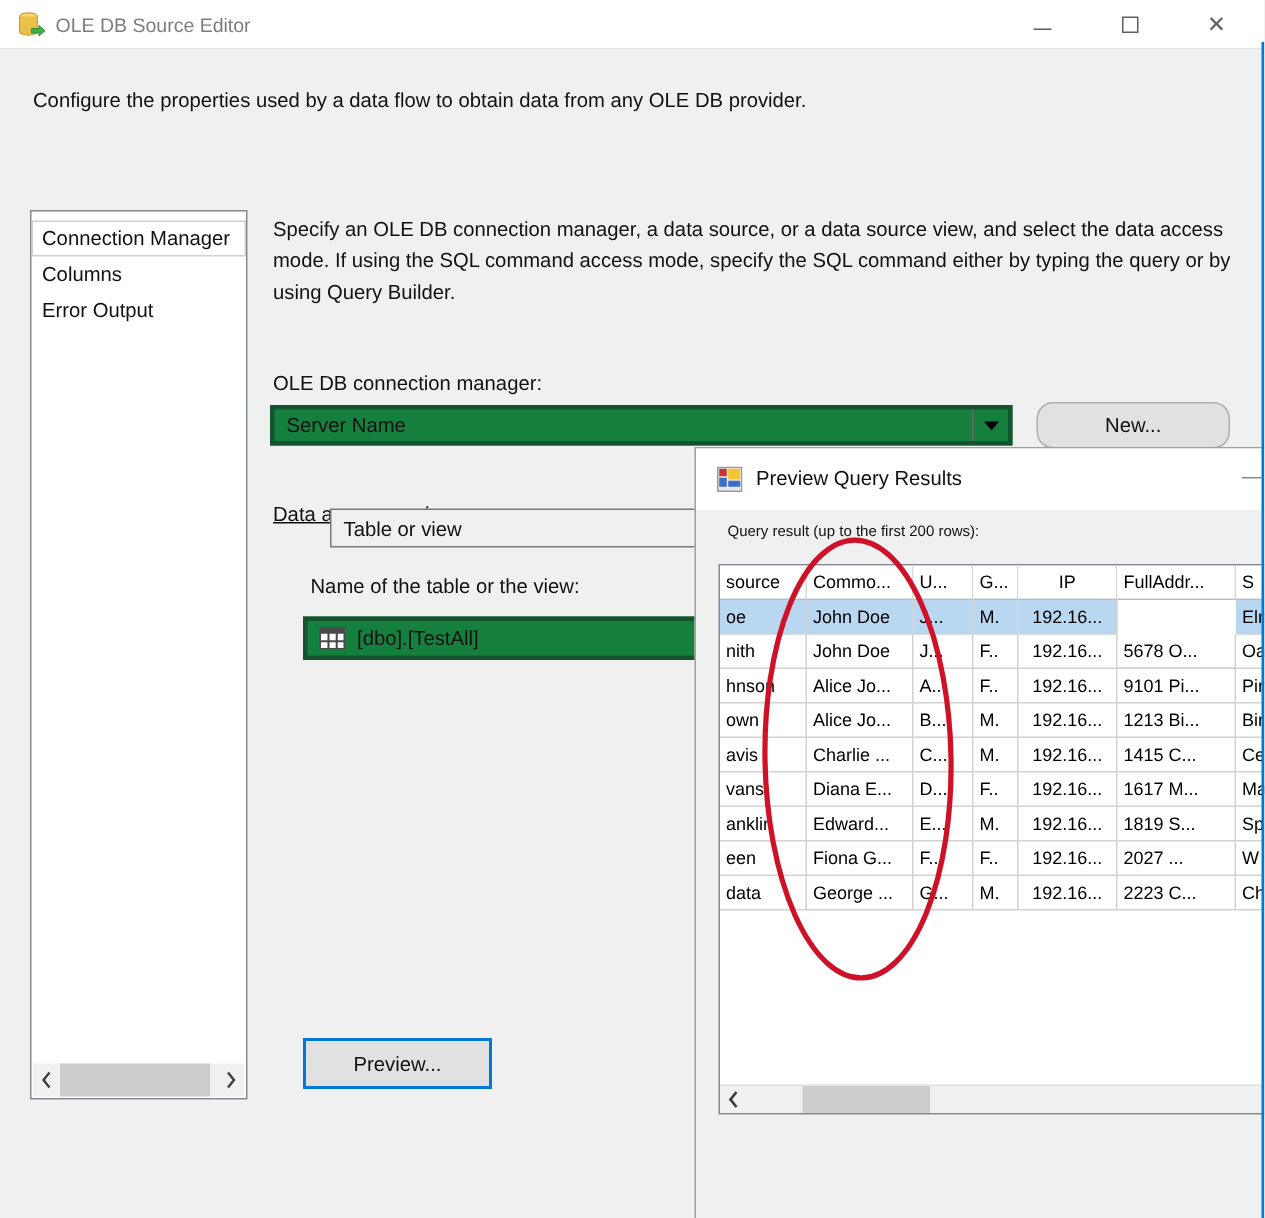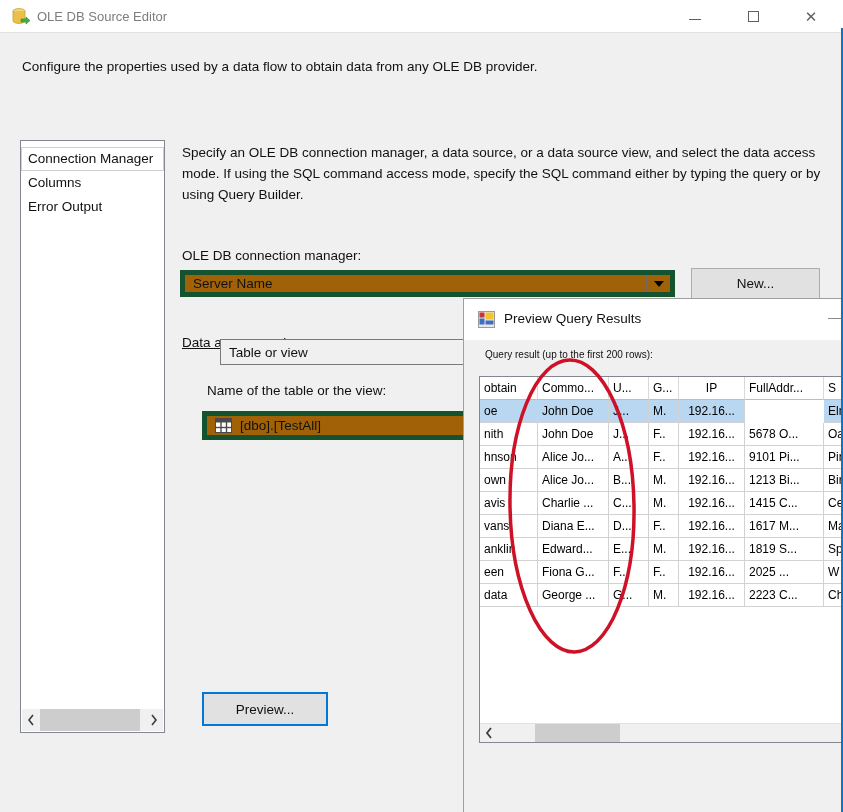--- a/index.html
+++ b/index.html
@@ -23,21 +23,21 @@
   .list-item { height:24px; line-height:24px; padding-left:7px; font-size:13.5px; color:#111; white-space:nowrap; }
   .list-item.focused { outline:1px solid #cfcfcf; outline-offset:-1px; }
   .hscroll { position:absolute; left:1px; bottom:1px; height:22px; background:#f0f0f0; display:flex; align-items:center; }
   .scroll-arrow { width:18px; height:22px; display:flex; align-items:center; justify-content:center; color:#505050; font-size:13px; font-weight:bold; }
   .scroll-thumb { height:22px; background:#cdcdcd; }
 
   .instructions { position:absolute; left:182px; top:142px; width:650px; font-size:13.5px; color:#111; line-height:21px; }
 
   .field-label { position:absolute; font-size:13.5px; color:#111; }
 
-  .combo { position:absolute; background:#a16207; border:5px solid #14532d; font-size:13.5px; color:#111; display:flex; align-items:center; }
+  .combo { position:absolute; background:#15803d; border:3px solid #14532d; font-size:13.5px; color:#111; display:flex; align-items:center; }
   .combo .txt { padding-left:8px; white-space:nowrap; overflow:hidden; flex:1; }
   .combo .dd { width:24px; align-self:stretch; border-left:1px solid #696969; display:flex; align-items:center; justify-content:center; }
   .dd-tri { width:0; height:0; border-left:5px solid transparent; border-right:5px solid transparent; border-top:6px solid #000; }
   .combo.flat { background:#f0f0f0; border:1px solid #7a7a7a; }
 
   .btn { position:absolute; background:#e1e1e1; border:1px solid #adadad; font-size:13.5px; color:#111; display:flex; align-items:center; justify-content:center; }
   .btn.accent { border:2px solid #0078d7; }
 
   .tbl-icon { width:17px; height:15px; margin-left:8px; flex:none; }
 
@@ -114,21 +114,21 @@
 
   <div class="instructions">Specify an OLE DB connection manager, a data source, or a data source view, and select the data access mode. If using the SQL command access mode, specify the SQL command either by typing the query or by using Query Builder.</div>
 
   <div class="field-label" style="left:182px; top:248px;">OLE DB connection manager:</div>
   <div class="combo" style="left:180px; top:270px; width:495px; height:27px;">
     <span class="txt">Server Name</span>
     <span class="dd">
         <span class="dd-tri"></span>
       </span>
   </div>
-  <div class="btn" style="left:691px; top:268px; width:129px; height:31px;">New...</div>
+  <div class="btn" style="left:691px; top:268px; width:129px; height:31px;border-radius:11px;">New...</div>
 
   <div class="field-label" style="left:182px; top:335px;text-decoration:underline;">Data access mode:</div>
   <div class="combo flat" style="left:180px; top:339px; width:495px; height:26px;margin-left:40px;">
     <span class="txt">Table or view</span>
   </div>
 
   <div class="field-label" style="left:207px; top:383px;">Name of the table or the view:</div>
   <div class="combo" style="left:202px; top:411px; width:473px; height:29px;">
     <span class="tbl-icon">
       <svg width="17" height="15" viewBox="0 0 17 15">
@@ -156,21 +156,21 @@
         </svg>
       </span>
       <span class="preview-title-text">Preview Query Results</span>
       <span class="dlg-min"></span>
     </div>
     <div class="preview-sub">Query result (up to the first 200 rows):</div>
 
     <div class="grid">
       <div id="grid-content">
           <div class="grid-header-row">
-            <div class="grid-cell" style="width: 58px;">obtain</div>
+            <div class="grid-cell" style="width: 58px;">source</div>
             <div class="grid-cell" style="width: 71px;">Commo...</div>
             <div class="grid-cell" style="width: 40px;">U...</div>
             <div class="grid-cell" style="width: 30px;">G...</div>
             <div class="grid-cell center" style="width: 66px;">IP</div>
             <div class="grid-cell" style="width: 79px;">FullAddr...</div>
             <div class="grid-cell" style="width: 40px;">S</div>
           </div>
           <div class="grid-row selected">
             <div class="grid-cell" style="width: 58px;">oe</div>
             <div class="grid-cell" style="width: 71px;">John Doe</div>
@@ -233,21 +233,21 @@
             <div class="grid-cell center" style="width: 66px;">192.16...</div>
             <div class="grid-cell" style="width: 79px;">1819 S...</div>
             <div class="grid-cell" style="width: 40px;">Sp</div>
           </div>
           <div class="grid-row">
             <div class="grid-cell" style="width: 58px;">een</div>
             <div class="grid-cell" style="width: 71px;">Fiona G...</div>
             <div class="grid-cell" style="width: 40px;">F...</div>
             <div class="grid-cell" style="width: 30px;">F..</div>
             <div class="grid-cell center" style="width: 66px;">192.16...</div>
-            <div class="grid-cell" style="width: 79px;">2025 ...</div>
+            <div class="grid-cell" style="width: 79px;">2027 ...</div>
             <div class="grid-cell" style="width: 40px;">W</div>
           </div>
           <div class="grid-row">
             <div class="grid-cell" style="width: 58px;">data</div>
             <div class="grid-cell" style="width: 71px;">George ...</div>
             <div class="grid-cell" style="width: 40px;">G...</div>
             <div class="grid-cell" style="width: 30px;">M.</div>
             <div class="grid-cell center" style="width: 66px;">192.16...</div>
             <div class="grid-cell" style="width: 79px;">2223 C...</div>
             <div class="grid-cell" style="width: 40px;">Ch</div>

